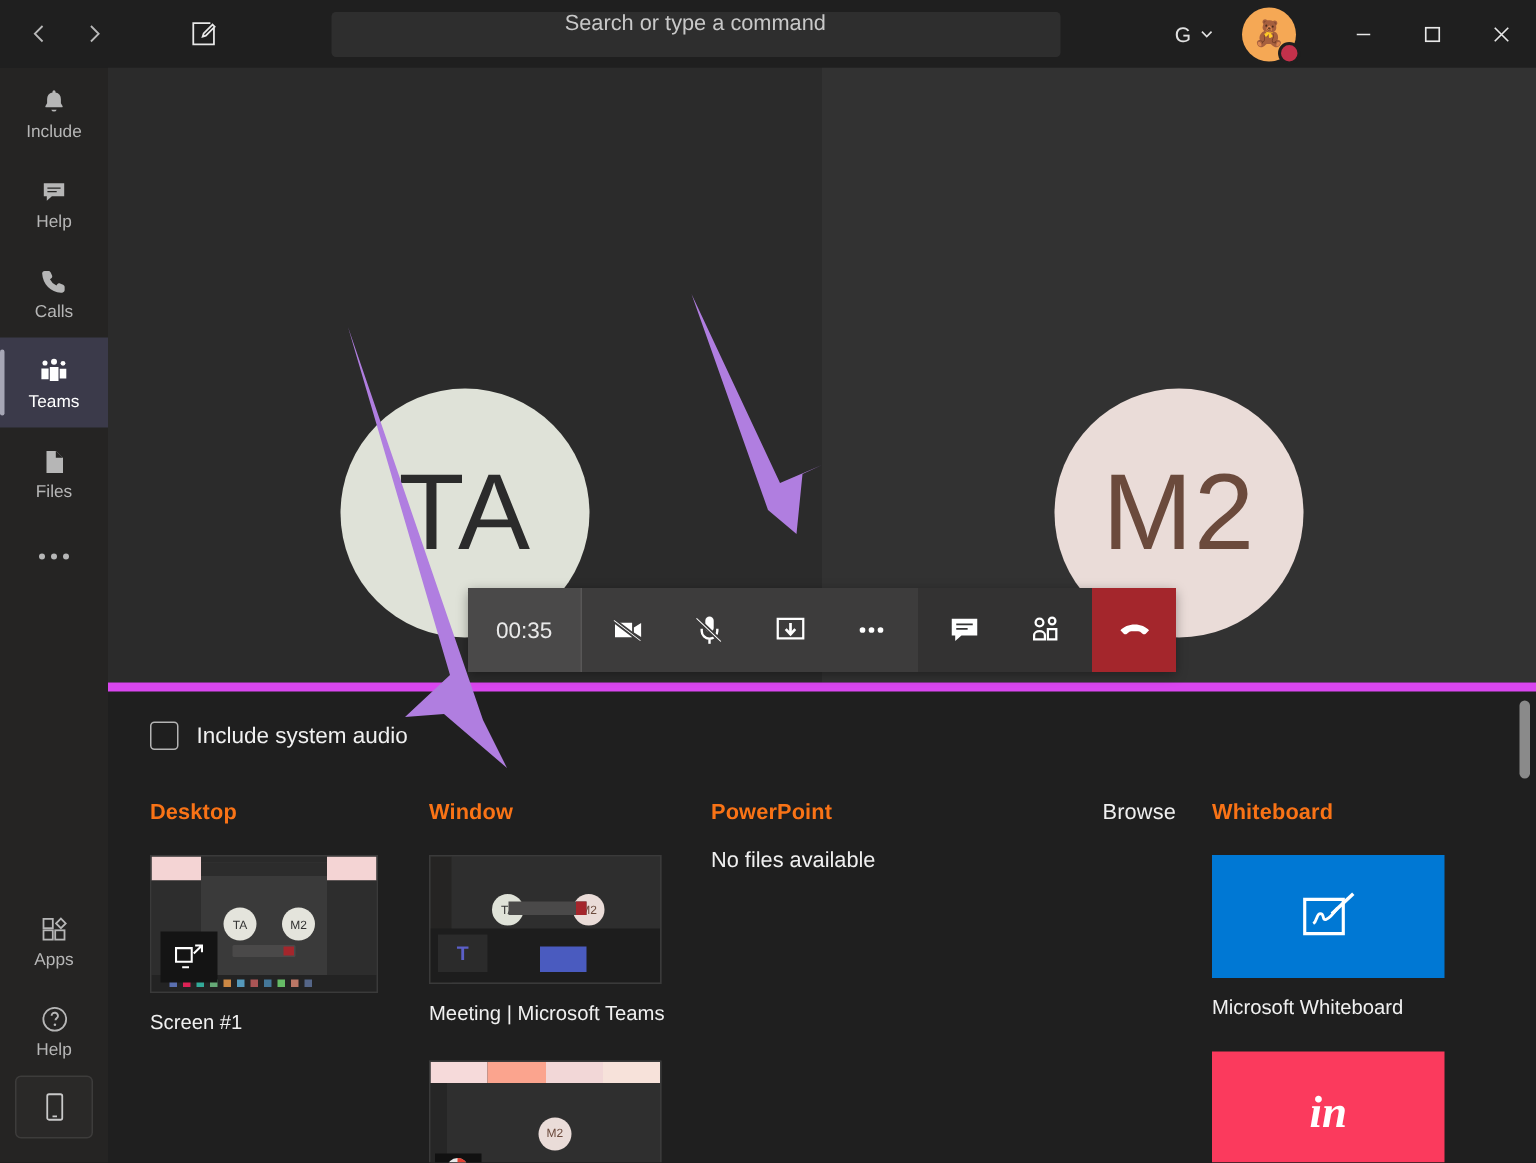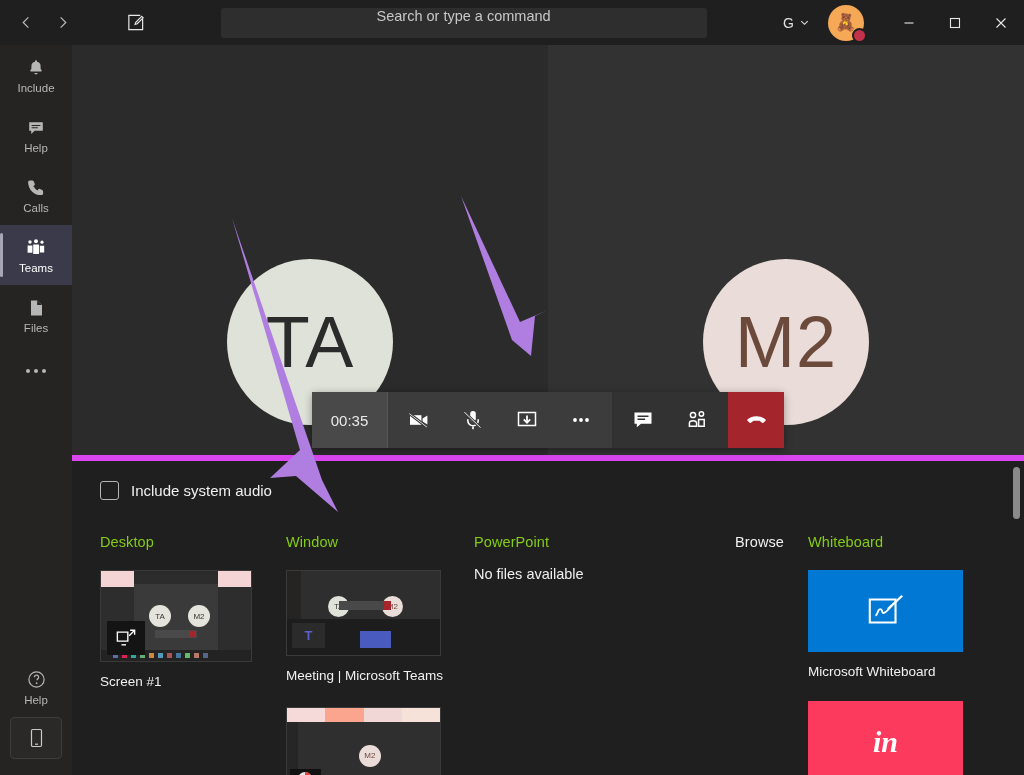--- a/index.html
+++ b/index.html
@@ -133,21 +133,21 @@
     width: 19px; height: 19px; border: 1.6px solid #b4b4b4; border-radius: 3px; background: transparent;
   }
   .audio-row span { font-size: 15px; color: #f0f0f0; }
 
   .cols { display: flex; }
   .col { }
   .col-desktop   { width: 186px; }
   .col-window    { width: 188px; }
   .col-ppt       { flex: 1; display: flex; align-items: flex-start; justify-content: space-between; padding-right: 24px; }
   .col-wb        { width: 188px; }
-  .col-title { font-size: 14.5px; font-weight: normal; color: #84cc16; margin-bottom: 20px; letter-spacing: .1px; }
+  .col-title { font-size: 14.5px; font-weight: bold; color: #f97316; margin-bottom: 20px; letter-spacing: .1px; }
   .col-title.browse { font-weight: normal; color: #f0f0f0; cursor: pointer; }
   .ppt-empty { font-size: 14.5px; color: #f0f0f0; margin-top: 46px; }
 
   .thumb-label { font-size: 13.5px; color: #f0f0f0; margin-top: 12px; }
   .thumb {
     position: relative; cursor: pointer; border: 1px solid #3a3a3a;
   }
   .thumb.desktop { width: 152px; height: 92px; background: #2a2a2a; }
   .thumb.window  { width: 155px; height: 86px; background: #2f2f2f; }
 
@@ -331,20 +331,31 @@
       <div class="rail-more">
         <span class="dots">
             <i></i>
             <i></i>
             <i></i>
           </span>
       </div>
 
       <div class="rail-spacer"></div>
 
+      <div class="rail-item">
+        <span class="glyph">
+          <svg width="21" height="21" viewBox="0 0 21 21" fill="none" stroke="currentColor" stroke-width="1.2">
+            <rect x="3" y="3.6" width="6.2" height="6.2"></rect>
+            <rect x="3" y="11.2" width="6.2" height="6.2"></rect>
+            <rect x="10.8" y="11.2" width="6.2" height="6.2"></rect>
+            <path d="M11.4 6.6 L14.6 3.4 L17.8 6.6 L14.6 9.8 Z"></path>
+          </svg>
+        </span>
+        <span>Apps</span>
+      </div>
 
       <div class="rail-item">
         <span class="glyph">
           <svg width="21" height="21" viewBox="0 0 21 21" fill="none" stroke="currentColor" stroke-width="1.2">
             <circle cx="10.5" cy="10.5" r="7.6"></circle>
             <path d="M8.4 8.2a2.1 2.1 0 114 .9c-.5.8-1.4 1-1.4 2.1" stroke-width="1.3"></path>
             <circle cx="10.6" cy="14.2" r=".85" fill="currentColor" stroke="none"></circle>
           </svg>
         </span>
         <span>Help</span>

